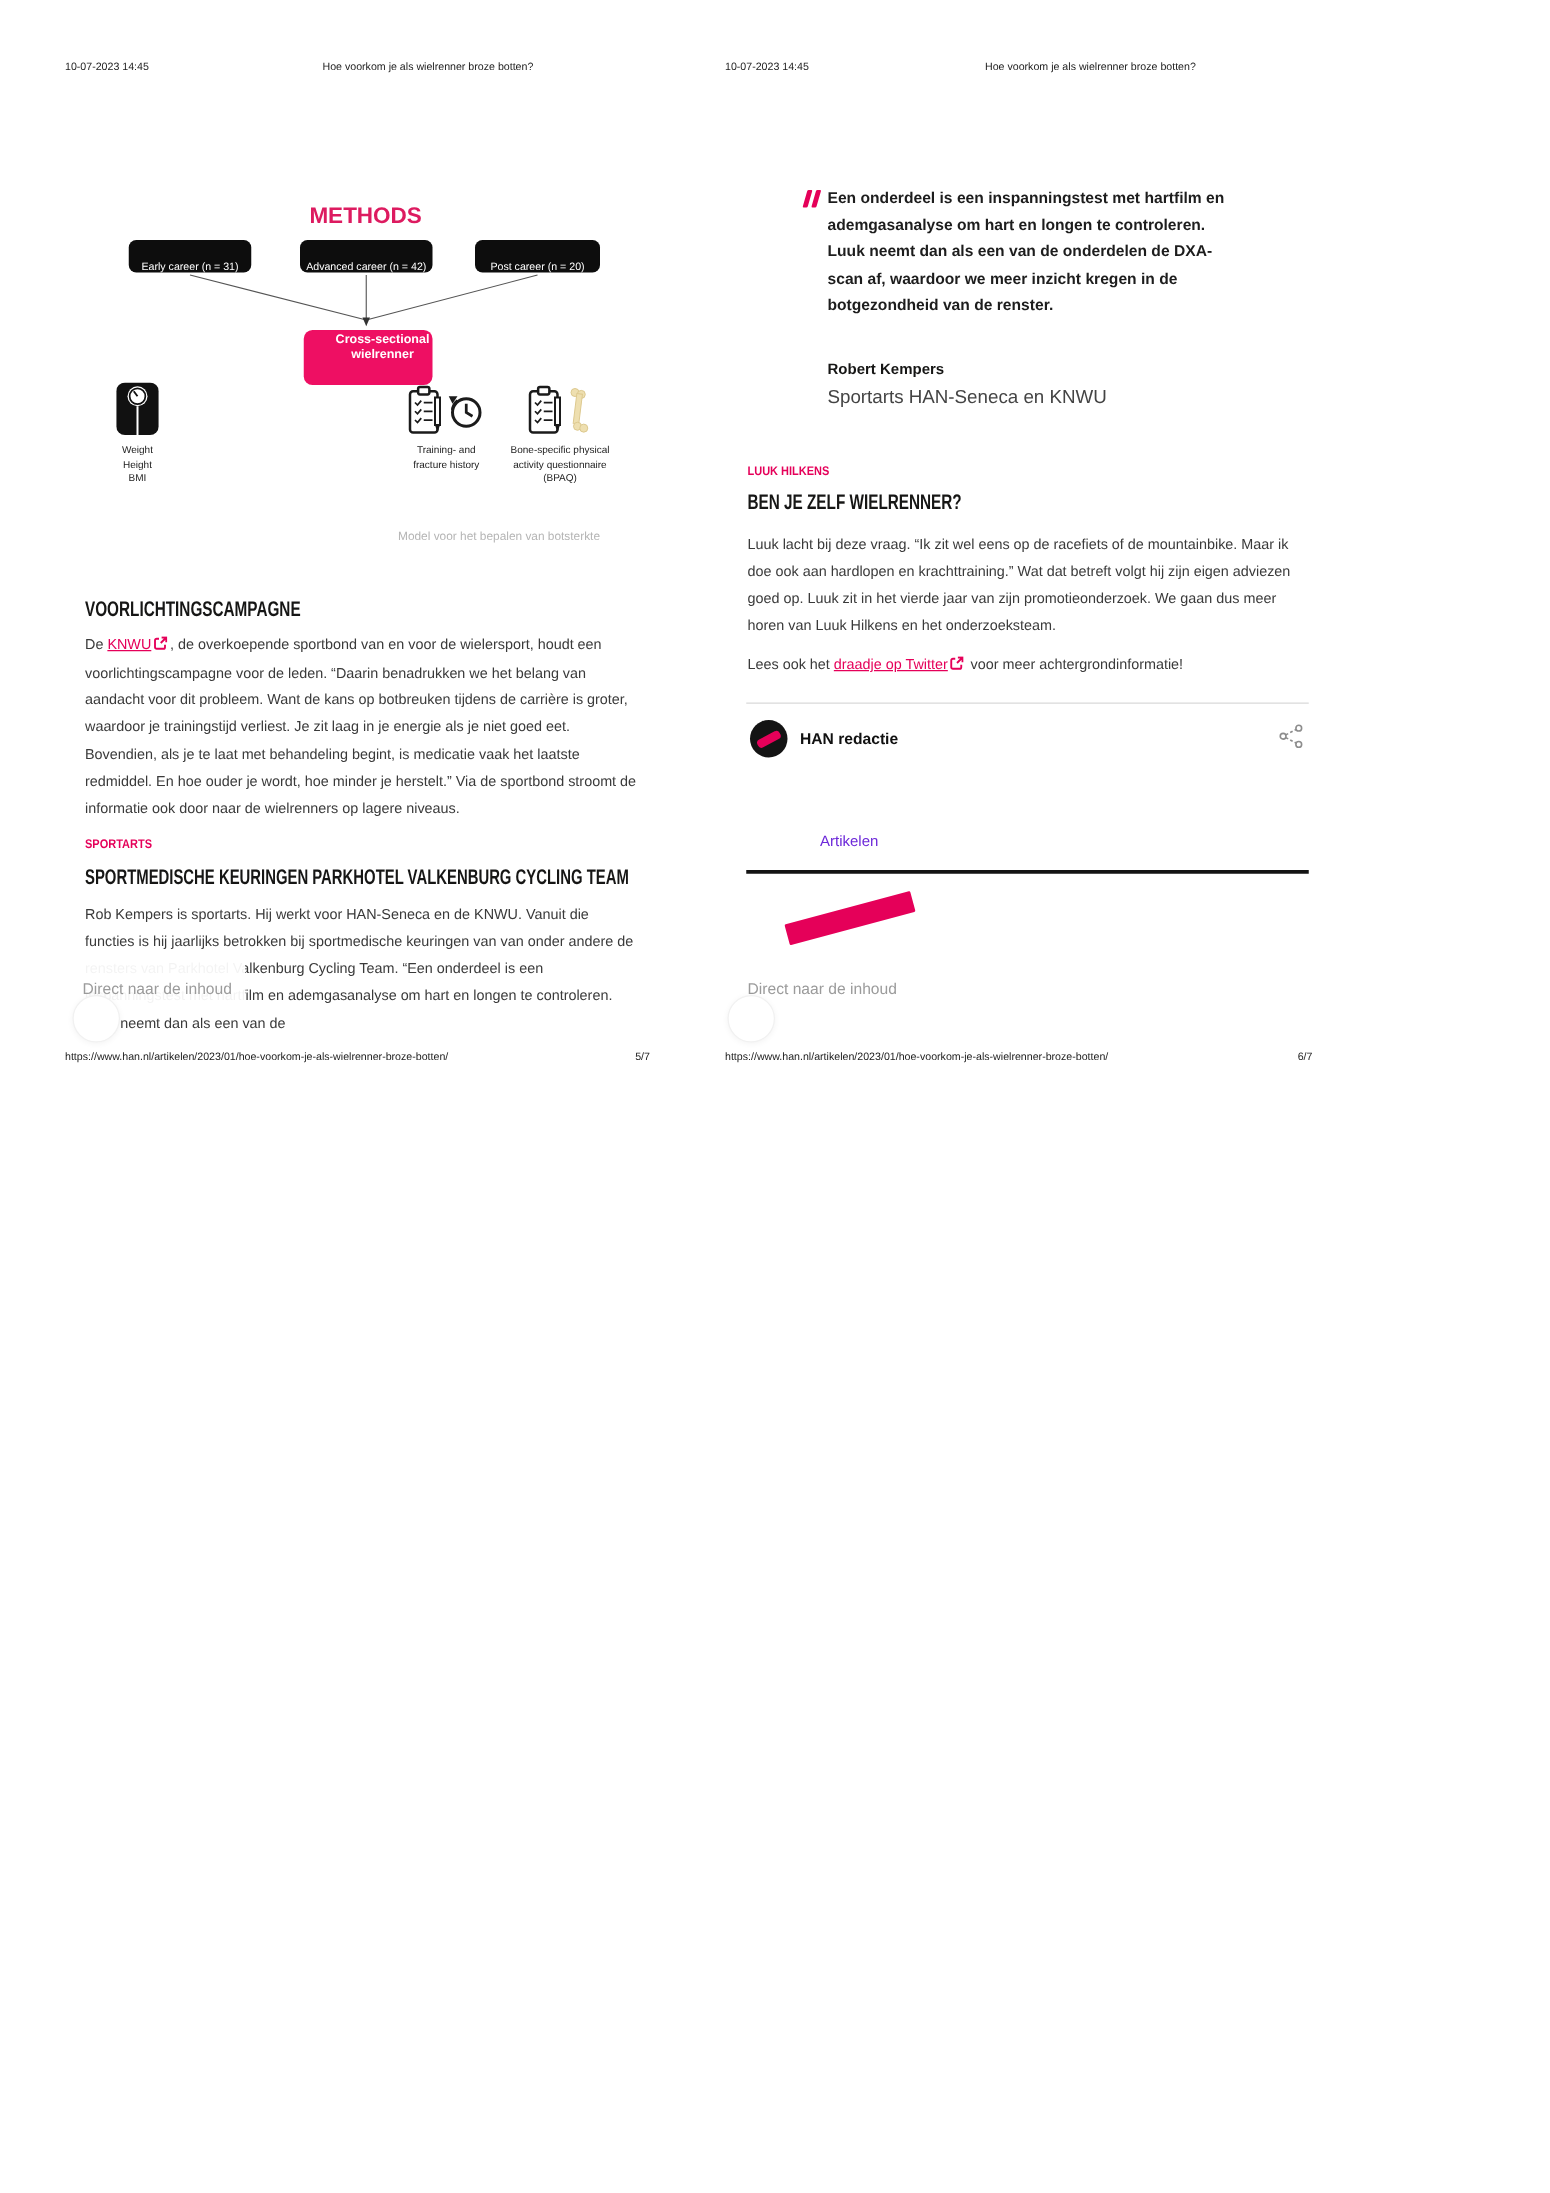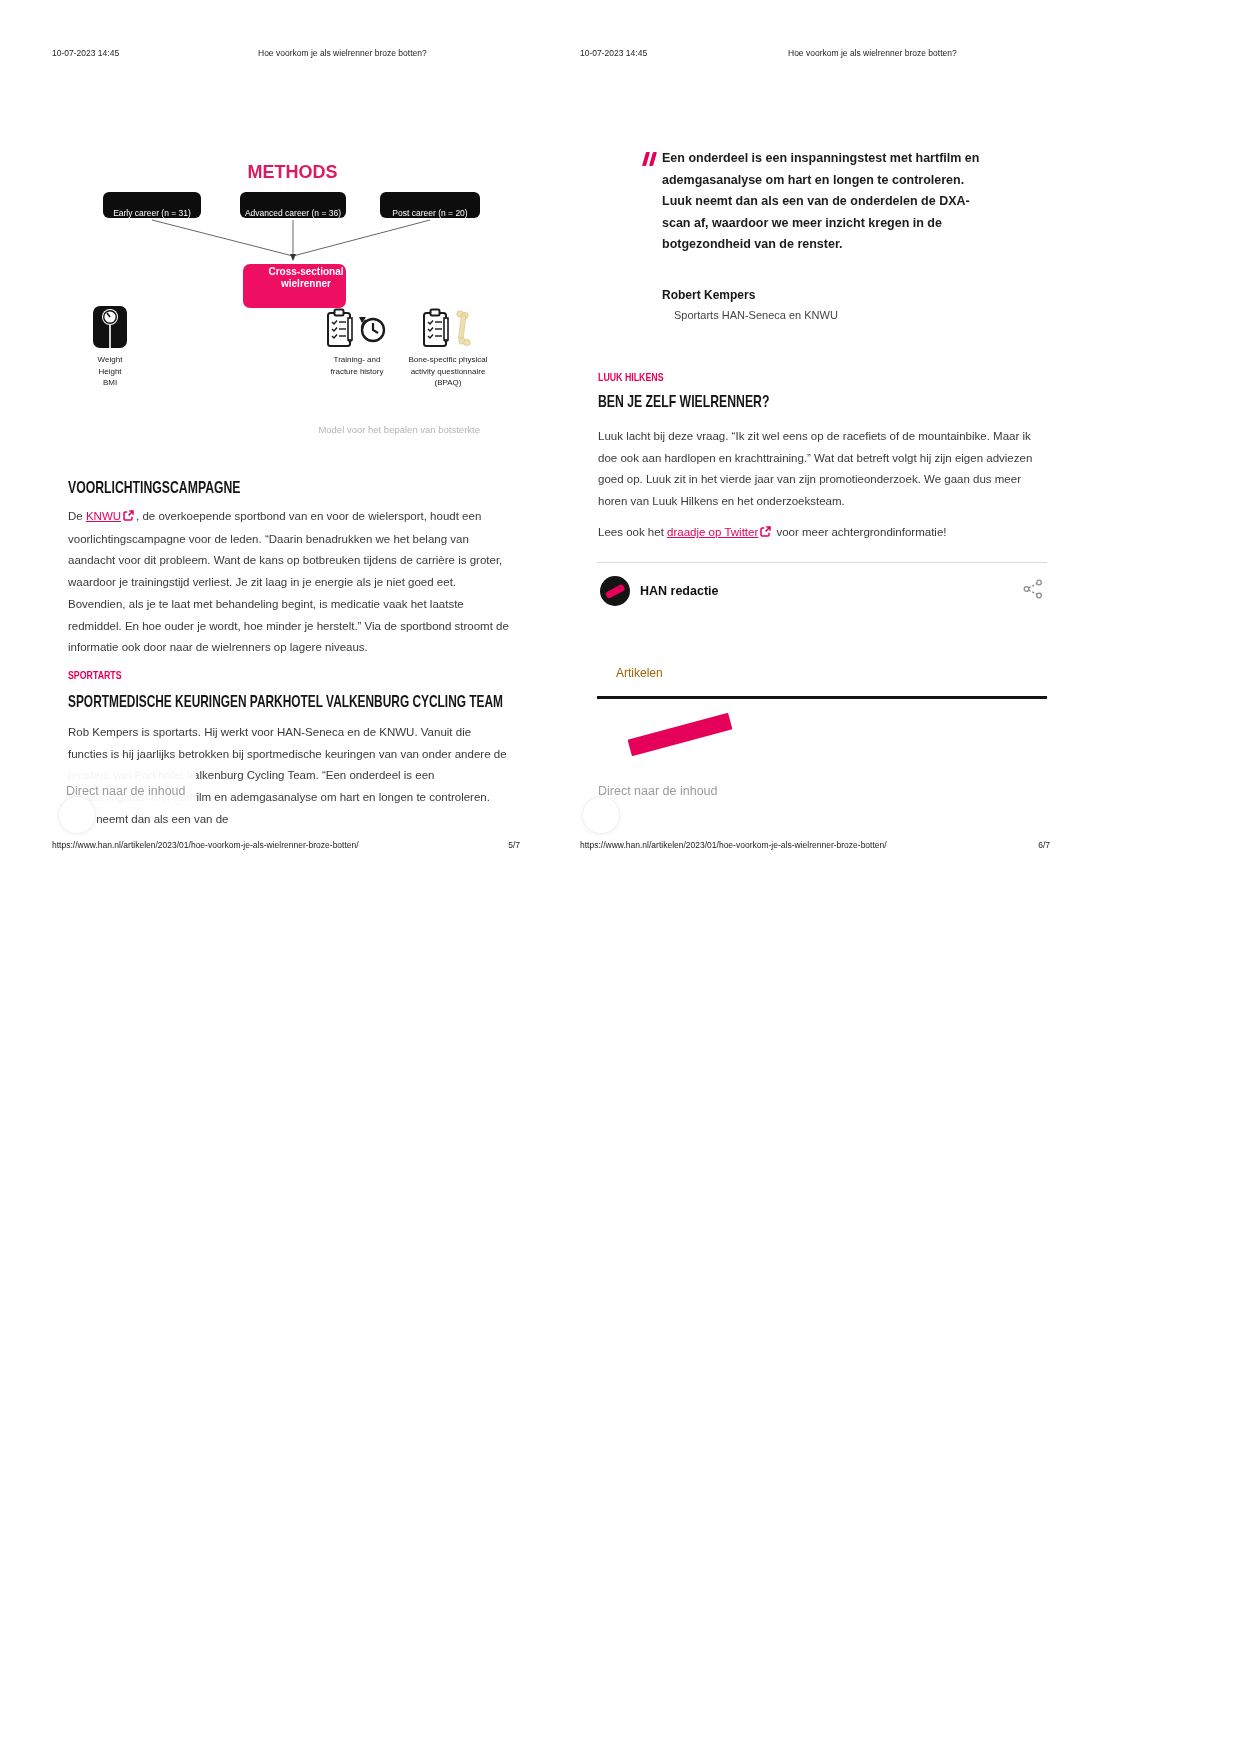--- a/index.html
+++ b/index.html
@@ -34,30 +34,30 @@
   .m-cell { position:absolute; text-align:center; }
   .m-icon { height:52px; display:flex; align-items:flex-end; justify-content:center; }
   .m-label { margin-top:6px; font-size:8px; line-height:1.45; color:#222; white-space:pre-line; }
   .fig-caption { font-size:9.5px; color:#b5b5b5; text-align:right; }
 
   
   .qmark { display:inline-block; width:4px; height:14px; background:var(--accent);
         transform:skewX(-16deg); border-radius:1px; margin-right:3px; }
   .quote-text { font-weight:bold; font-size:12.5px; line-height:21.5px; color:#1d1d1d; }
   .q-author { font-weight:bold; font-size:12px; color:#161615; }
-  .q-role { font-size:11px; color:#444;margin-left:12px; }
+  .q-role { font-size:15px; color:#444; }
 
   
   .avatar { width:30px; height:30px; border-radius:50%; background:#141414; position:relative; overflow:hidden; }
   .avatar .stripe { position:absolute; left:5px; top:12px; width:20px; height:6.5px;
         background:var(--accent); border-radius:3px; transform:rotate(-28deg); }
   .byline-name { font-weight:bold; font-size:12.5px; color:#111; }
 
   .divider { height:1px; background:#d9d9d9; }
-  .nav-label { font-size:12px; color:#a16207; }
+  .nav-label { font-size:12px; color:#6d28d9;margin-left:40px; }
   .black-rule { height:2.5px; background:#141414; }
   .brand-stripe { width:104px; height:17px; background:var(--accent); transform:rotate(-15deg); border-radius:1px; }
 
   .skip-box { background:rgba(255,255,255,.94); }
   .skip-text { font-size:12.5px; color:var(--muted); white-space:nowrap; }
   .ghost-circle { width:38px; height:38px; border-radius:50%; background:#fff;
         border:1px solid #f1f1f1; box-shadow:0 1px 5px rgba(0,0,0,.05); }
 </style>
 </head>
 <body>
@@ -66,21 +66,21 @@
 <div class="abs hdr" style="left:258px; top:48px;">Hoe voorkom je als wielrenner broze botten?</div>
 
 <div class="abs" style="left:95px; top:150px; width:395px; height:290px;">
   <div class="abs fig-title" style="left:0; top:12px; width:395px;">METHODS</div>
 
   <div class="abs career-box" style="left:8px;  top:42px; width:98px;">
     <div>Early career (n = 31)</div>
     <div>≤20 y</div>
   </div>
   <div class="abs career-box" style="left:145px; top:42px; width:106px;">
-    <div>Advanced career (n = 36)</div>
+    <div>Advanced career (n = 42)</div>
     <div>&gt;20 y</div>
   </div>
   <div class="abs career-box" style="left:285px; top:42px; width:100px;">
     <div>Post career (n = 20)</div>
     <div>&lt;50 y</div>
   </div>
 
   <svg class="abs" style="left:0; top:66px;" width="395" height="50">
     <line x1="57" y1="4" x2="198" y2="40" stroke="#555" stroke-width="0.9"></line>
     <line x1="198" y1="4" x2="198" y2="40" stroke="#555" stroke-width="0.9"></line>

